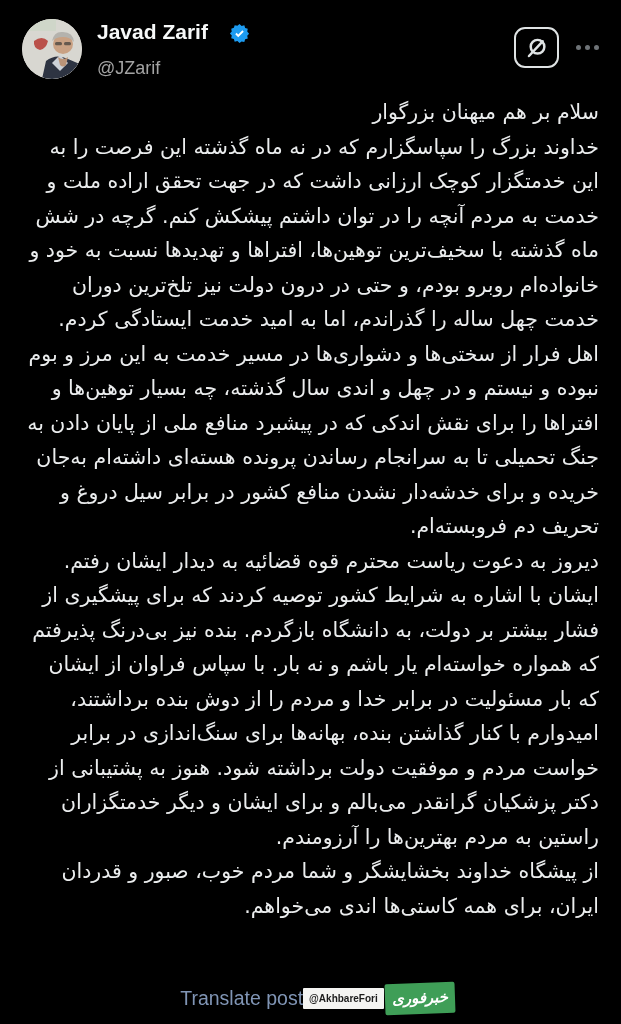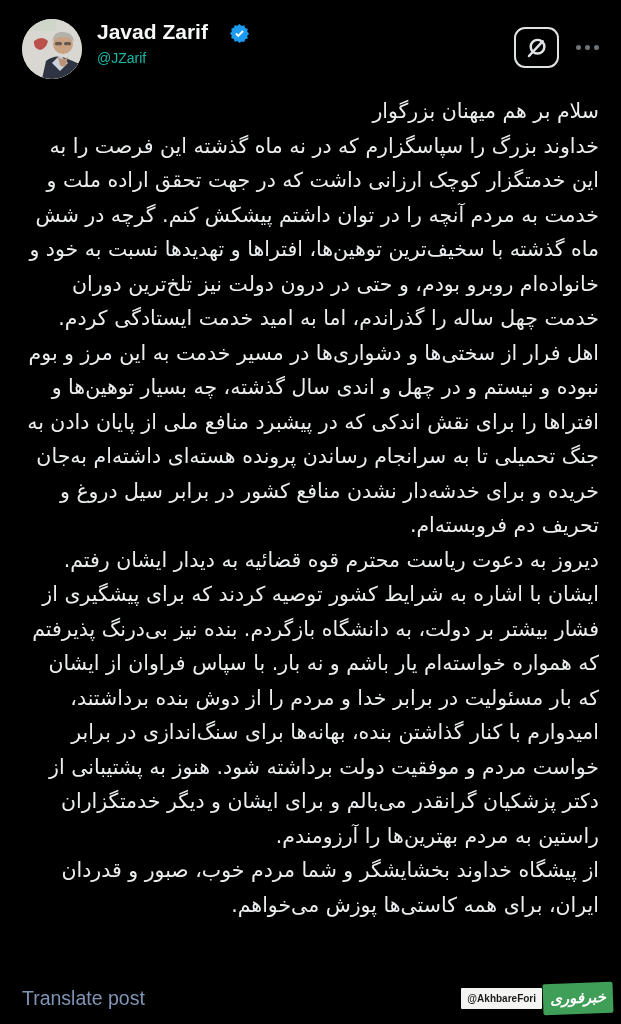--- a/index.html
+++ b/index.html
@@ -22,22 +22,22 @@
   .names { margin-left: 15px; flex: 1; min-width: 0; }
   .name-row {
     display: flex; align-items: center; gap: 21px;
     font-family: "Liberation Sans", sans-serif;
     font-weight: 700; font-size: 21px; color: #f7f9f9;
     line-height: 26px; cursor: pointer;
   }
   .verified-badge { width: 21px; height: 21px; flex: none; margin-top: 2px; }
   .handle {
     font-family: "Liberation Sans", sans-serif;
-    font-size: 14px; color: #14b8a6; line-height: 24px;
-    margin-top: 1px; cursor: pointer;
+    font-size: 18px; color: #a3a3a3; line-height: 24px;
+    margin-top: 11px; cursor: pointer;
   }
   .header-actions { display: flex; align-items: center; gap: 15px; margin-top: 8px; }
   .grok-btn {
     width: 45px; height: 41px; box-sizing: border-box;
     background: transparent; border: 2.5px solid #dfe3e4;
     border-radius: 11px; padding: 0; cursor: pointer;
     display: flex; align-items: center; justify-content: center;
   }
   .more-btn {
     background: none; border: none; padding: 0 2px; cursor: pointer;
@@ -48,21 +48,21 @@
   .tweet-body {
     direction: rtl; unicode-bidi: plaintext;
     padding: 0 22px; margin-top: 15px;
     color: #ebedee; font-size: 20.5px; line-height: 34.5px;
     font-family: "DejaVu Sans", sans-serif;
   }
   .tweet-body p { margin: 0; }
   
   .post-footer {
     position: absolute; left: 22px; right: 8px; bottom: 10px;
-    display: flex; justify-content: space-between; align-items: center;
+    display: flex; justify-content: center; align-items: center;
   }
   .translate-link {
     font-family: "Liberation Sans", sans-serif;
     font-size: 19.5px; color: #8095b5; text-decoration: none; cursor: pointer;
   }
   .watermark { display: flex; align-items: center; }
   .watermark-handle {
     background: #f4f4f2; color: #1c1c1c;
     font-family: "Liberation Sans", sans-serif;
     font-size: 10px; font-weight: 700;
@@ -131,21 +131,21 @@
         <span class="dot"></span>
         <span class="dot"></span>
       </button>
     </div>
   </div>
 
   <div class="tweet-body" dir="rtl" lang="fa">
     <p>سلام بر هم میهنان بزرگوار</p>
     <p>خداوند بزرگ را سپاسگزارم که در نه ماه گذشته این فرصت را به این خدمتگزار کوچک ارزانی داشت که در جهت تحقق اراده ملت و خدمت به مردم آنچه را در توان داشتم پیشکش کنم. گرچه در شش ماه گذشته با سخیف‌ترین توهین‌ها، افتراها و تهدیدها نسبت به خود و خانواده‌ام روبرو بودم، و حتی در درون دولت نیز تلخ‌ترین دوران خدمت چهل ساله را گذراندم، اما به امید خدمت ایستادگی کردم. اهل فرار از سختی‌ها و دشواری‌ها در مسیر خدمت به این مرز و بوم نبوده و نیستم و در چهل و اندی سال گذشته، چه بسیار توهین‌ها و افتراها را برای نقش اندکی که در پیشبرد منافع ملی از پایان دادن به جنگ تحمیلی تا به سرانجام رساندن پرونده هسته‌ای داشته‌ام به‌جان خریده و برای خدشه‌دار نشدن منافع کشور در برابر سیل دروغ و تحریف دم فروبسته‌ام.</p>
     <p>دیروز به دعوت ریاست محترم قوه قضائیه به دیدار ایشان رفتم. ایشان با اشاره به شرایط کشور توصیه کردند که برای پیشگیری از فشار بیشتر بر دولت، به دانشگاه بازگردم. بنده نیز بی‌درنگ پذیرفتم که همواره خواسته‌ام یار باشم و نه بار. با سپاس فراوان از ایشان که بار مسئولیت در برابر خدا و مردم را از دوش بنده برداشتند، امیدوارم با کنار گذاشتن بنده، بهانه‌ها برای سنگ‌اندازی در برابر خواست مردم و موفقیت دولت برداشته شود. هنوز به پشتیبانی از دکتر پزشکیان گرانقدر می‌بالم و برای ایشان و دیگر خدمتگزاران راستین به مردم بهترین‌ها را آرزومندم.</p>
-    <p>از پیشگاه خداوند بخشایشگر و شما مردم خوب، صبور و قدردان ایران، برای همه کاستی‌ها پوزش می‌خواهم.</p>
+    <p>از پیشگاه خداوند بخشایشگر و شما مردم خوب، صبور و قدردان ایران، برای همه کاستی‌ها اندی می‌خواهم.</p>
   </div>
 
   <div class="post-footer">
     <a class="translate-link">Translate post</a>
     <div class="watermark">
       <span class="watermark-handle">@AkhbareFori</span>
       <span class="watermark-logo" dir="rtl">خبرفوری</span>
     </div>
   </div>
 

